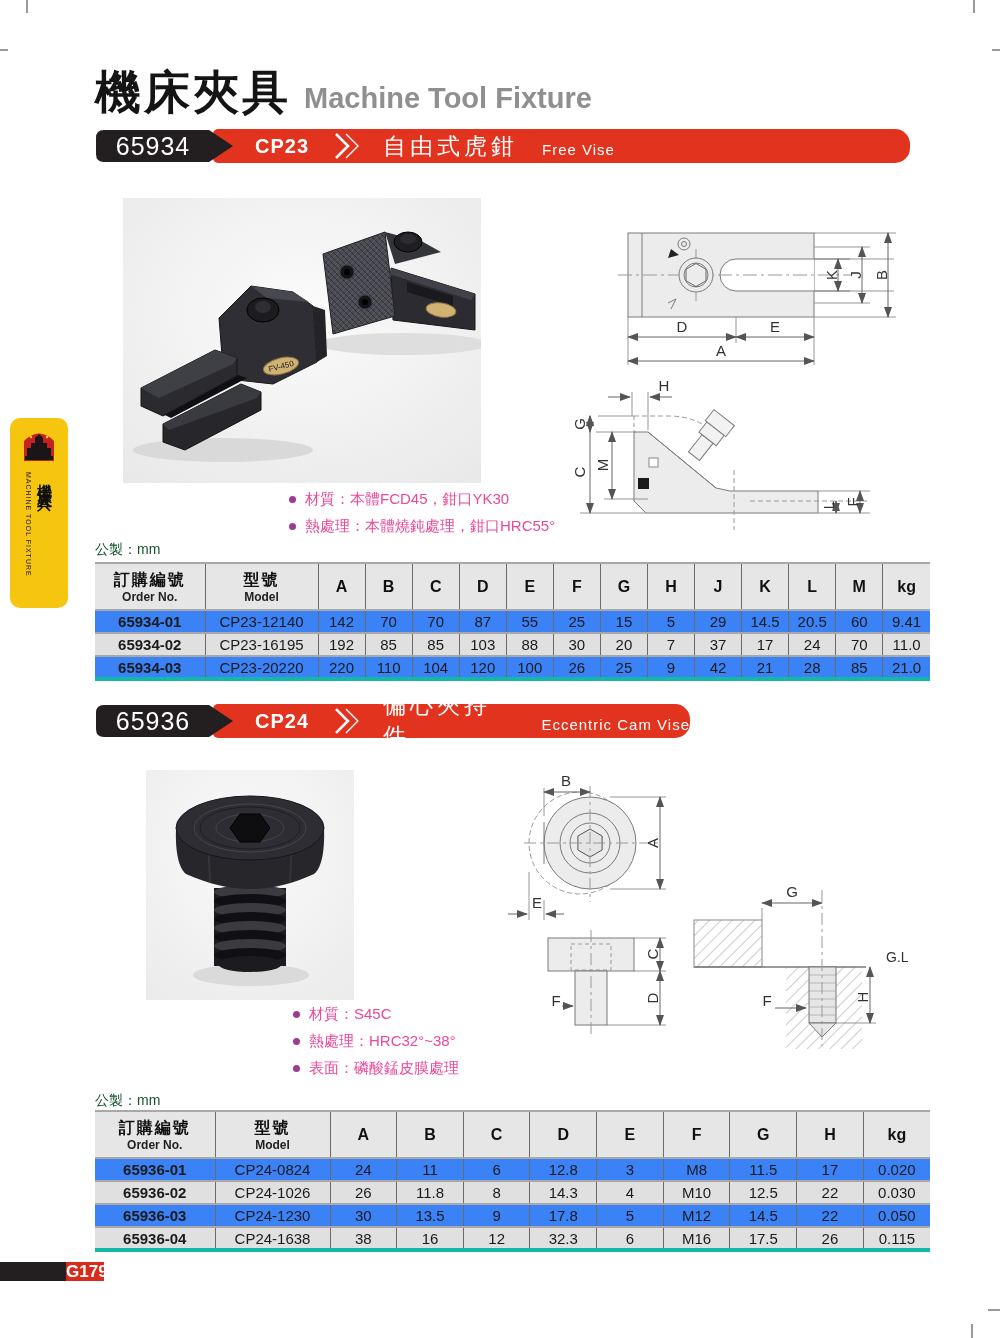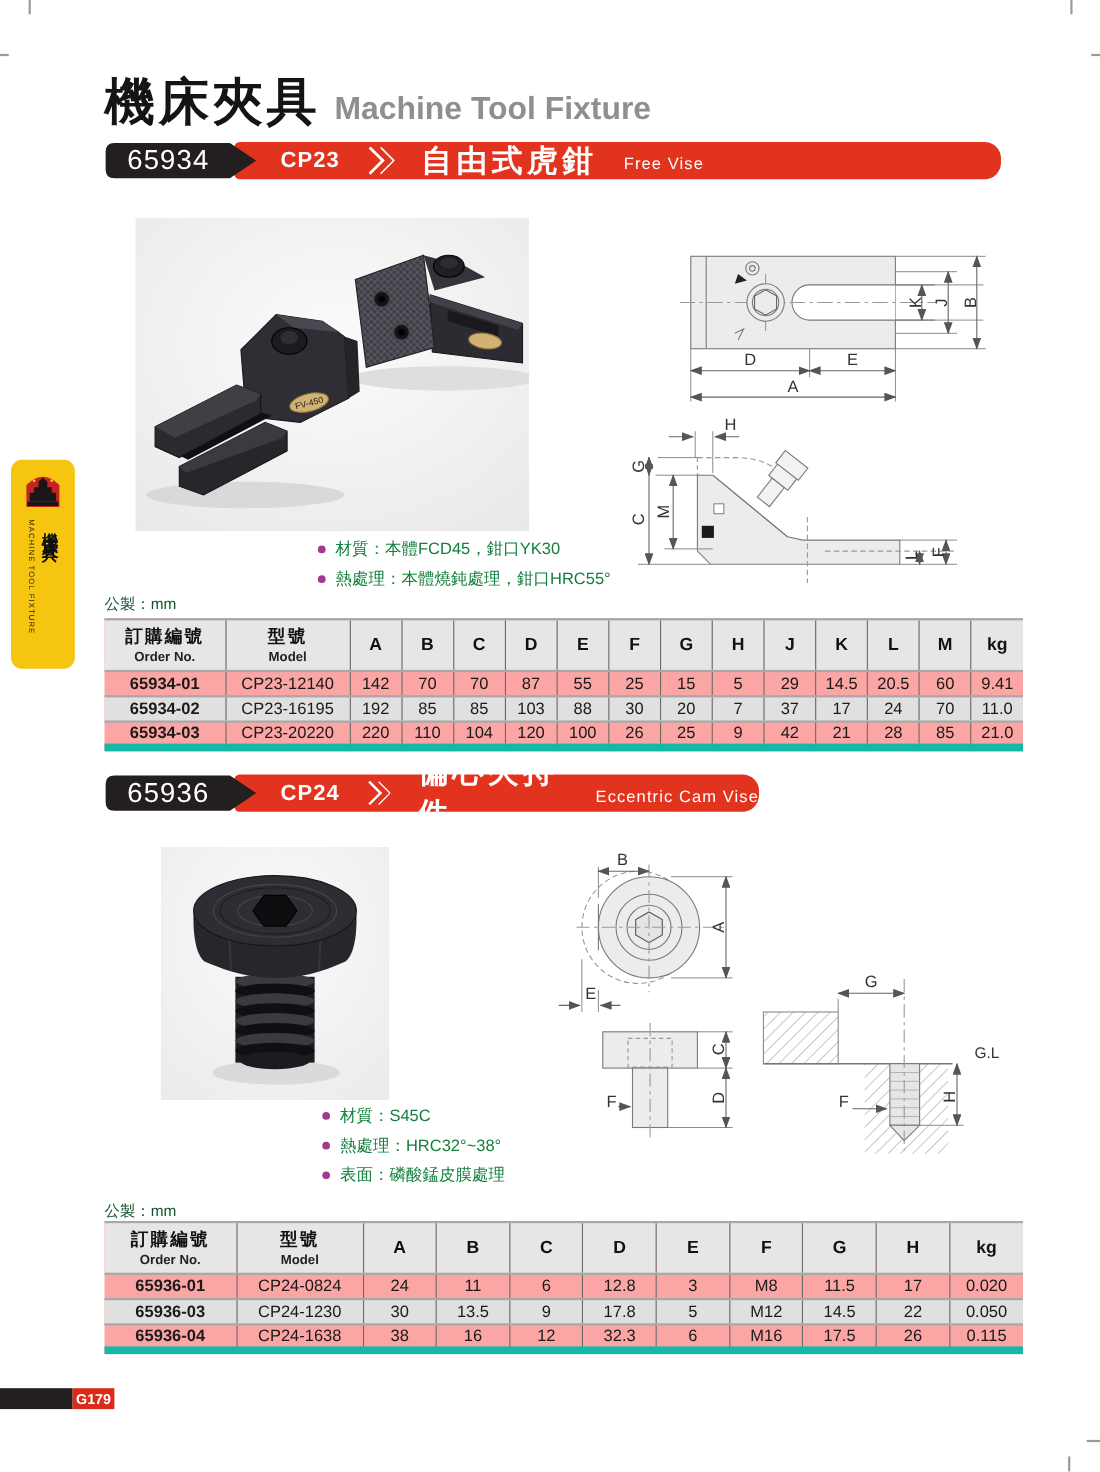--- a/index.html
+++ b/index.html
@@ -14,32 +14,32 @@
   .title-en{font-size:29px;font-weight:bold;color:#8f8f8f;margin-left:13px}
 
   
   .banner{height:34px}
   .banner-red{position:absolute;left:118px;right:0;top:0;bottom:0;background:#e2331f;border-radius:5px 15px 15px 5px}
   .tag-svg{position:absolute;left:0;top:0}
   .tag-text{position:absolute;left:0;top:0;width:116px;height:34px;text-align:center;line-height:34px;
             font-size:25px;font-weight:normal;color:#fff;letter-spacing:1px}
   .banner-flex{position:absolute;left:160px;top:0;height:34px;display:flex;align-items:center;gap:24px;color:#fff}
   .series{font-size:20px;font-weight:bold;letter-spacing:1px}
-  .bn-zh{font-size:28px;font-weight:bold;letter-spacing:4px}
+  .bn-zh{font-size:23px;font-weight:normal;letter-spacing:4px}
   .bn-en{font-size:15px;font-weight:normal;margin-top:7px;letter-spacing:1px;white-space:nowrap}
 
   
-  .notes{font-size:15px;color:#15803d}
+  .notes{font-size:15px;color:#ec4899}
   .note-line{display:flex;align-items:center;height:27px;white-space:nowrap}
   .bullet{width:7px;height:7px;border-radius:50%;background:#a03a90;margin-right:9px;flex:0 0 auto}
 
   .unit{font-size:14px;color:#14532d}
 
   
-  table.spec{border-collapse:collapse;table-layout:fixed;width:835px;background:#fca5a5;border-bottom:7px solid #14b8a6}
+  table.spec{border-collapse:collapse;table-layout:fixed;width:835px;background:#3b82f6;border-bottom:4px solid #14b8a6}
   table.spec tr{border-top:2px solid #a8a8a8}
   table.spec th,table.spec td{border-left:1px solid #6a6a6a;padding:0;text-align:center;vertical-align:middle}
   table.spec th:first-child,table.spec td:first-child{border-left:none}
   table.spec thead tr{height:47px;background:#e6e6e6}
   table.spec tbody tr{height:23px;font-size:15px;color:#1a1a1a}
   table.spec tbody tr:nth-child(even){background:#e0e0e0}
   table.spec tbody td:first-child{font-weight:bold}
   .hd-zh{font-size:16px;letter-spacing:2px;line-height:20px}
   .hd-en{font-size:12px;line-height:14px;color:#222}
   th.dimth{font-size:16px;font-weight:bold}
@@ -47,21 +47,21 @@
   
   .side-tab{left:10px;top:418px;width:58px;height:190px;background:#f6c50f;border-radius:10px;
             display:flex;flex-direction:column;align-items:center;padding-top:7px;box-sizing:border-box}
   .side-texts{display:flex;flex-direction:row;align-items:flex-start;margin-top:5px}
   .side-en{writing-mode:vertical-rl;font-size:7px;color:#1c1c1c;letter-spacing:1px;margin-right:3px}
   .side-zh{writing-mode:vertical-rl;text-orientation:upright;font-size:15px;font-weight:bold;color:#101010;letter-spacing:4px}
 
   
   .gb-black{left:0;top:1262px;width:66px;height:19px;background:#231f20}
   .gb-red{left:66px;top:1262px;width:38px;height:19px;background:#d92b1c;color:#fff;
-          font-size:13px;font-weight:bold;text-align:center;line-height:19px}
+          font-size:17px;font-weight:bold;text-align:center;line-height:19px}
 
   svg text{font-family:"Liberation Sans","DejaVu Sans",sans-serif}
 </style>
 </head>
 <body>
 
 <div class="canvas">
 
   <div class="abs crop" style="left:26px;top:0;width:2px;height:13px"></div>
   <div class="abs crop" style="left:0;top:49px;width:8px;height:2px"></div>
@@ -545,20 +545,33 @@
           <td>11</td>
           <td>6</td>
           <td>12.8</td>
           <td>3</td>
           <td>M8</td>
           <td>11.5</td>
           <td>17</td>
           <td>0.020</td>
         </tr>
         <tr>
+          <td>65936-02</td>
+          <td>CP24-1026</td>
+          <td>26</td>
+          <td>11.8</td>
+          <td>8</td>
+          <td>14.3</td>
+          <td>4</td>
+          <td>M10</td>
+          <td>12.5</td>
+          <td>22</td>
+          <td>0.030</td>
+        </tr>
+        <tr>
           <td>65936-03</td>
           <td>CP24-1230</td>
           <td>30</td>
           <td>13.5</td>
           <td>9</td>
           <td>17.8</td>
           <td>5</td>
           <td>M12</td>
           <td>14.5</td>
           <td>22</td>

